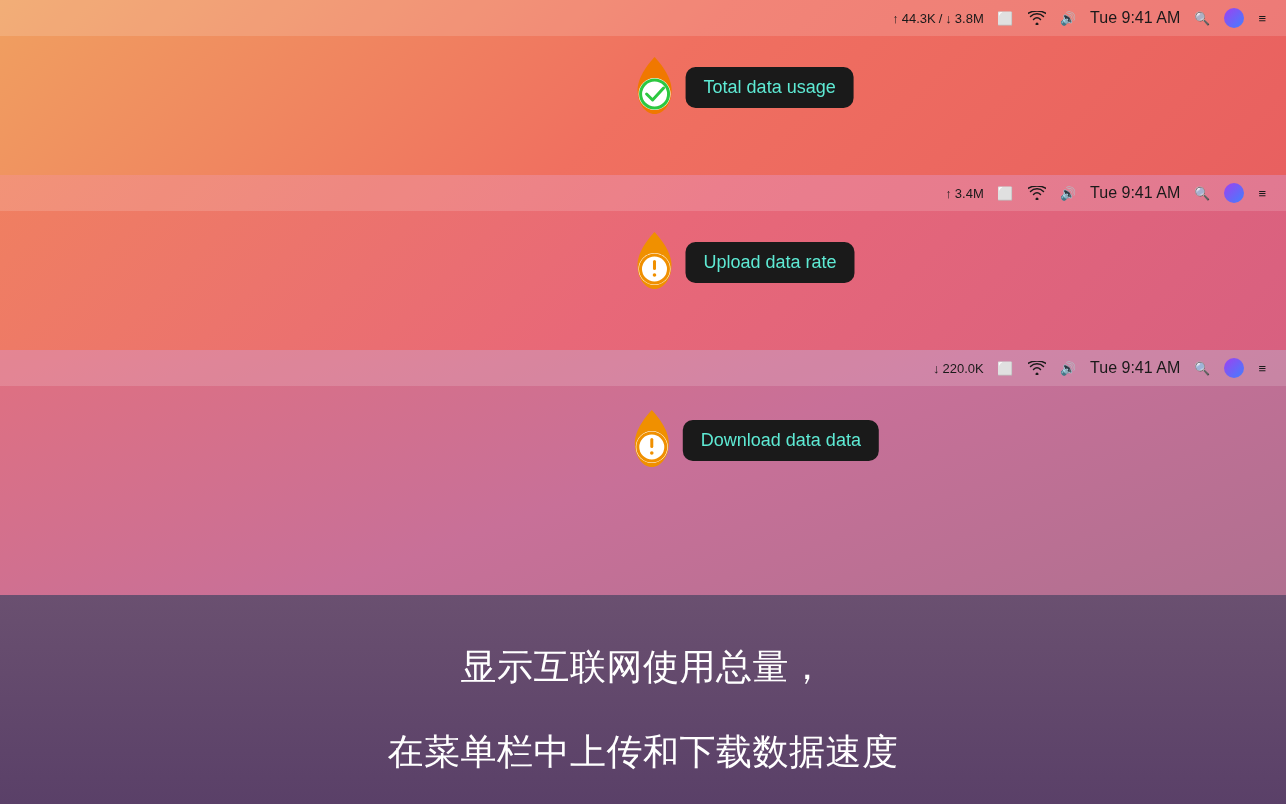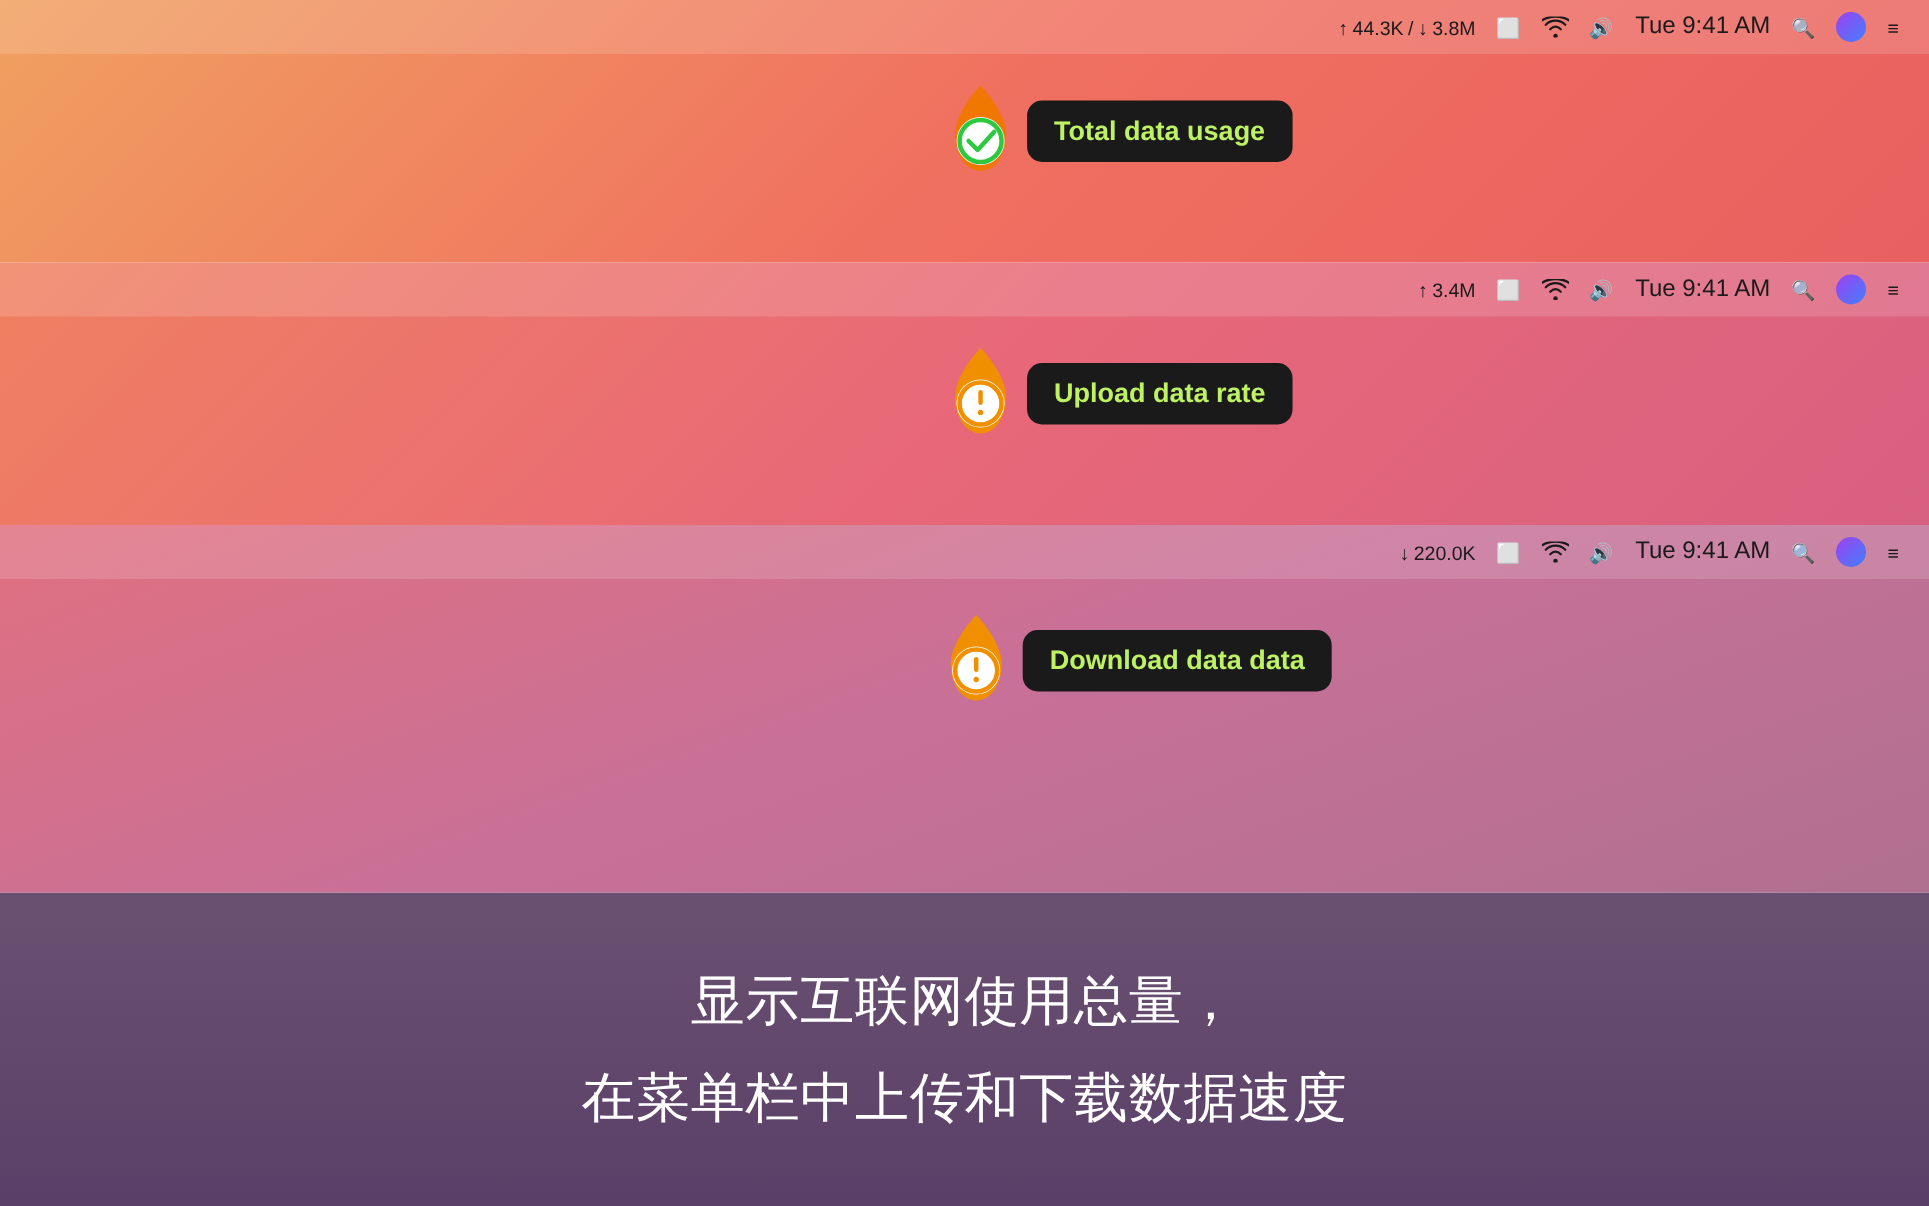--- a/index.html
+++ b/index.html
@@ -74,42 +74,43 @@
       align-items: center;
       gap: 0;
     }
 
     .section-1 .tooltip-container { top: 52px; }
     .section-2 .tooltip-container { top: 52px; }
     .section-3 .tooltip-container { top: 55px; }
 
     .tooltip-label {
       background: #1a1a1a;
-      color: #bef264;
+      color: #5eead4;
       font-size: 18px;
-      font-weight: 700;
+      font-weight: 400;
       padding: 10px 18px;
       border-radius: 10px;
       white-space: nowrap;
       margin-left: -4px;
     }
 
     
     .flame-svg {
       width: 70px;
       height: 70px;
     }
 
     
     .bottom-text-line {
       color: #ffffff;
       font-size: 36px;
       font-weight: 400;
       letter-spacing: 0.5px;
       text-align: center;
+      margin-top: 20px;
     }
     .icon-siri { width: 20px; height: 20px; border-radius: 50%; background: linear-gradient(135deg, #a040f0, #4080ff); display: inline-block; vertical-align: middle; }
   </style>
 </head>
 <body>
 
 <div class="section-1">
   <div class="menubar">
     <span class="menubar-item upload-data">
       <span>↑</span>

